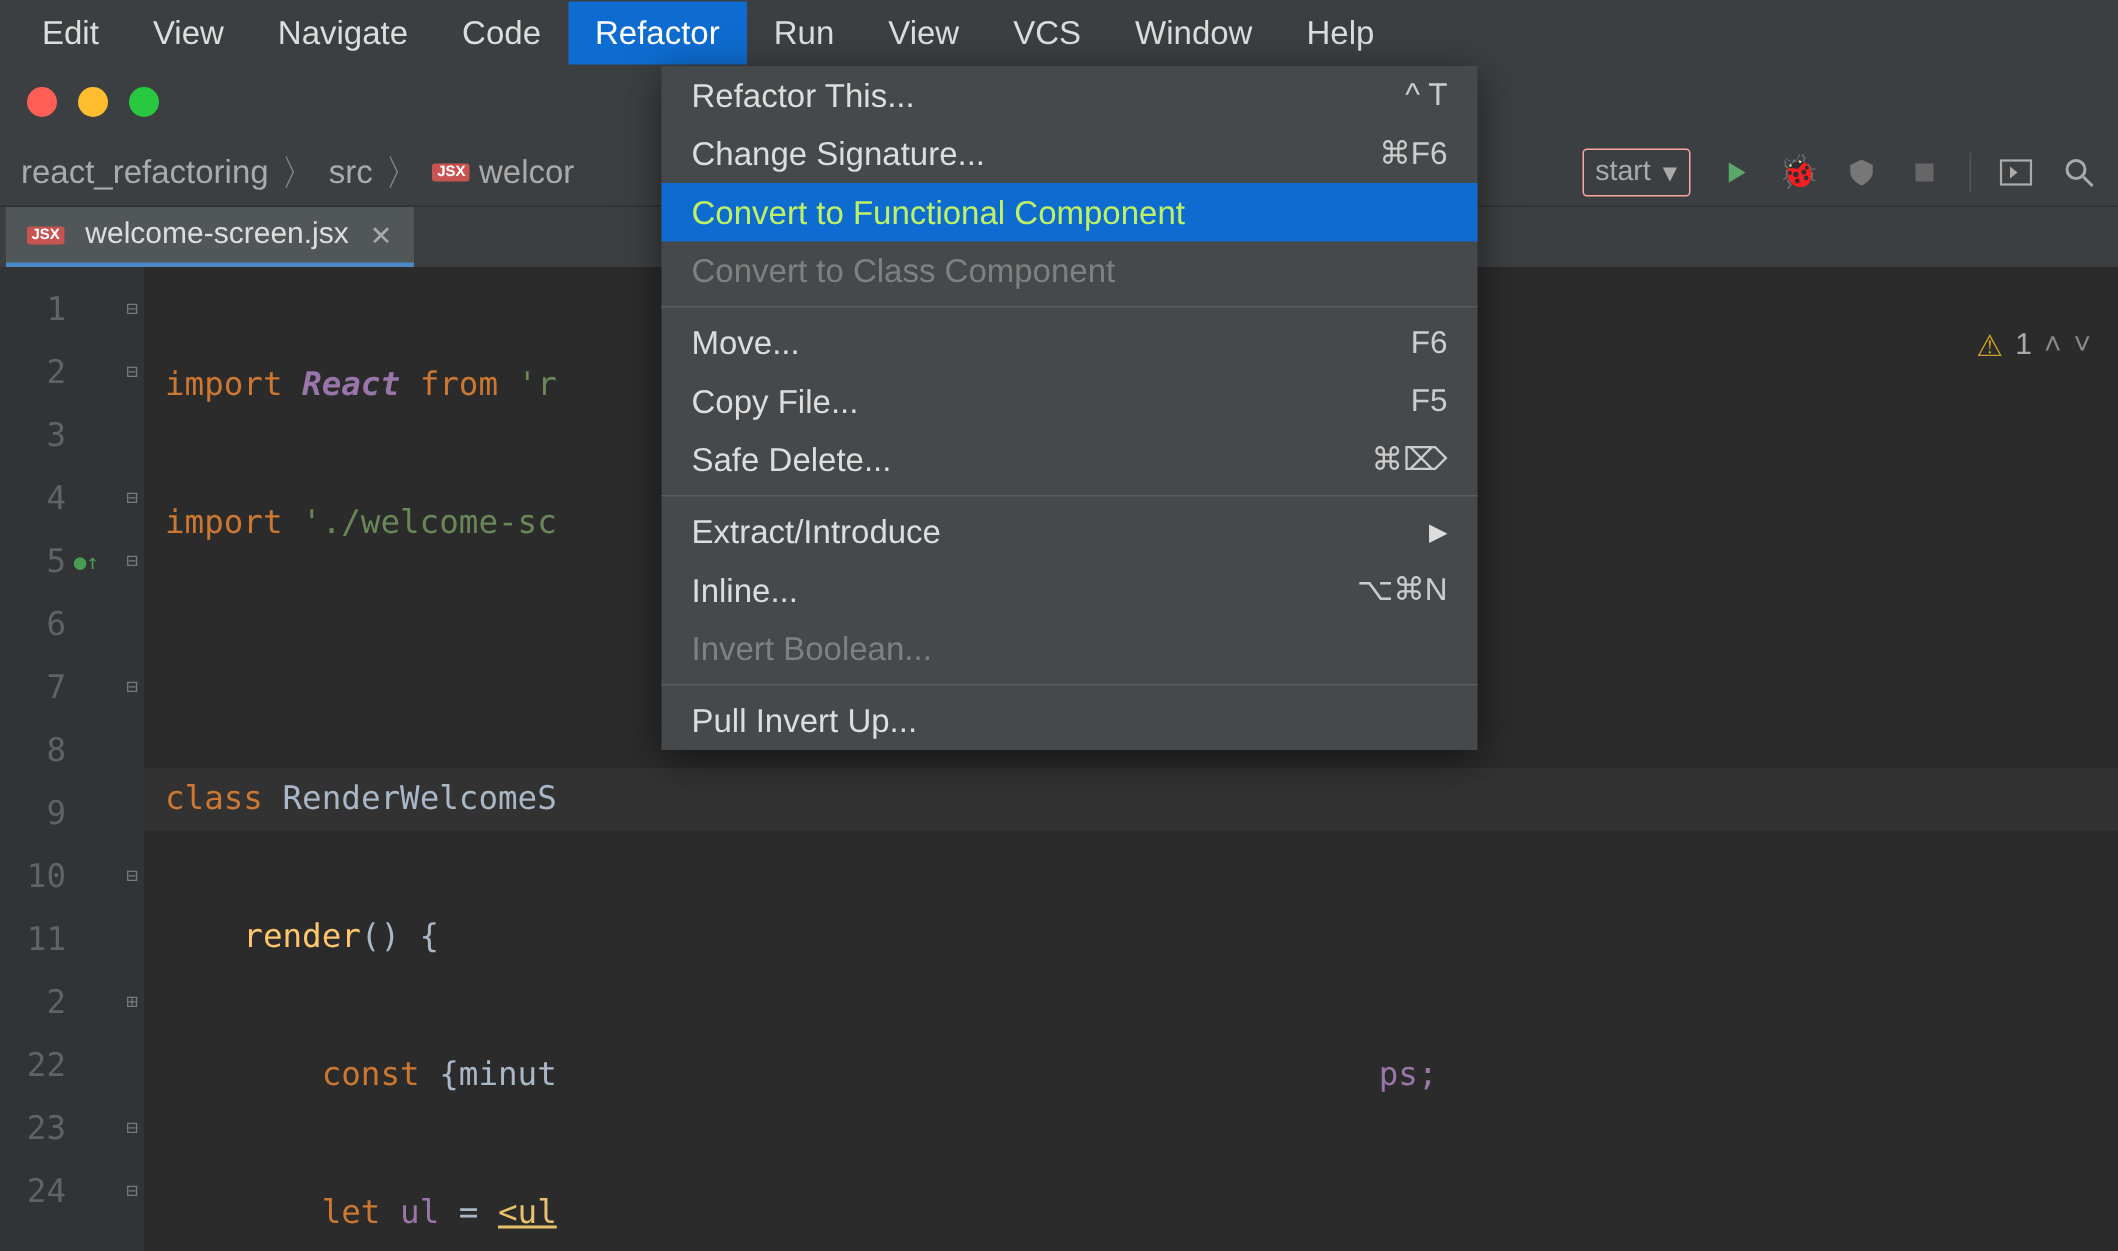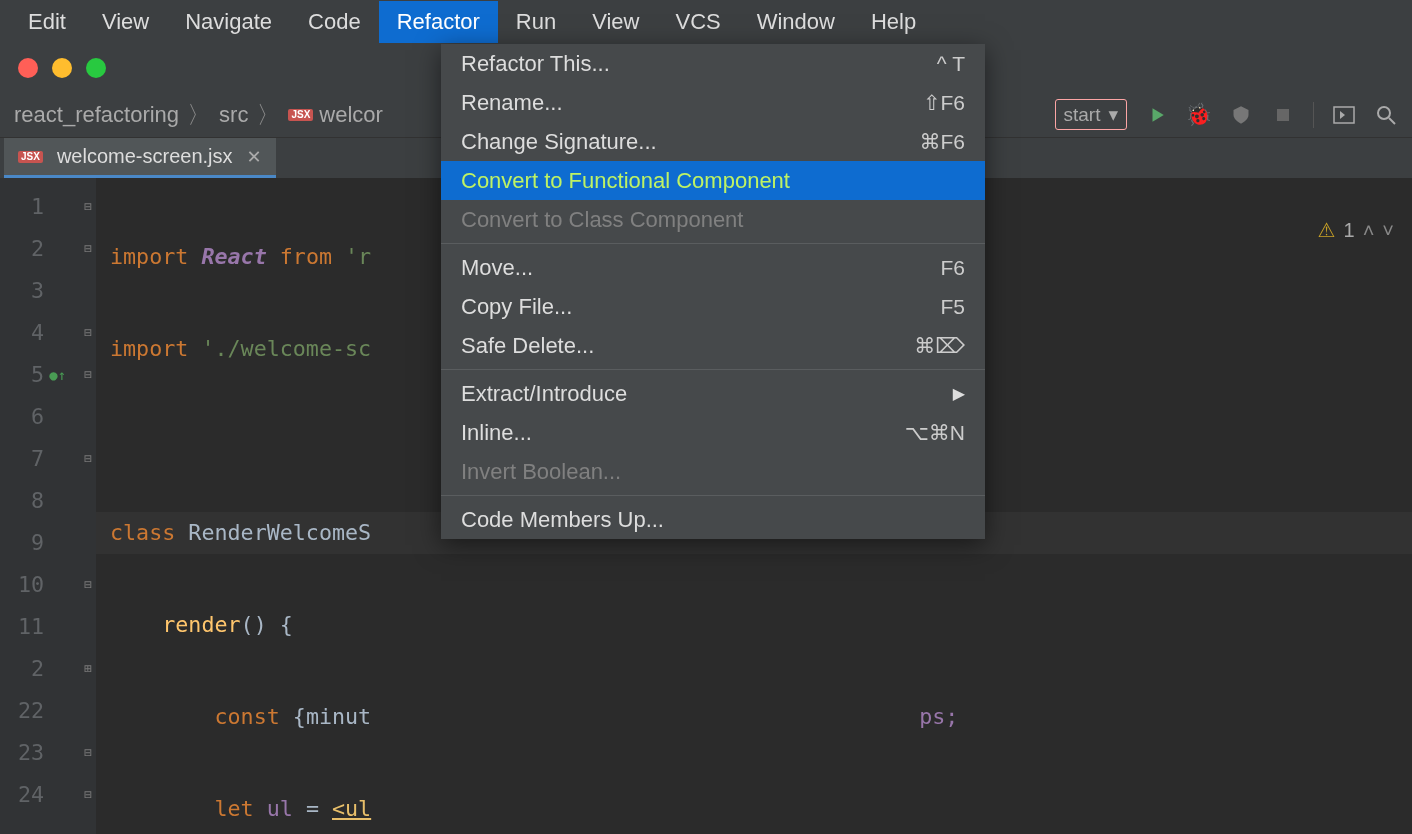--- a/index.html
+++ b/index.html
@@ -367,24 +367,20 @@
   <span style="color:#888;">˄</span>
   <span style="color:#888;">˅</span>
 </div>
 
 <div class="dropdown">
   <div class="dropdown-item">
     <span>Refactor This...</span>
       <span class="dropdown-shortcut">^ T</span>
   </div>
   <div class="dropdown-item">
-    <span>Rename...</span>
-      <span class="dropdown-shortcut">⇧F6</span>
-  </div>
-  <div class="dropdown-item">
     <span>Change Signature...</span>
       <span class="dropdown-shortcut">⌘F6</span>
   </div>
   <div class="dropdown-item highlighted">
     <span>Convert to Functional Component</span>
       <span class="dropdown-shortcut"></span>
   </div>
   <div class="dropdown-item disabled">
     <span>Convert to Class Component</span>
       <span class="dropdown-shortcut"></span>
@@ -410,16 +406,16 @@
   <div class="dropdown-item">
     <span>Inline...</span>
       <span class="dropdown-shortcut">⌥⌘N</span>
   </div>
   <div class="dropdown-item disabled">
     <span>Invert Boolean...</span>
       <span class="dropdown-shortcut"></span>
   </div>
   <div class="dropdown-sep"></div>
   <div class="dropdown-item">
-    <span>Code Members Up...</span>
+    <span>Pull Invert Up...</span>
       <span class="dropdown-shortcut"></span>
   </div>
 </div>
 
 </body></html>

